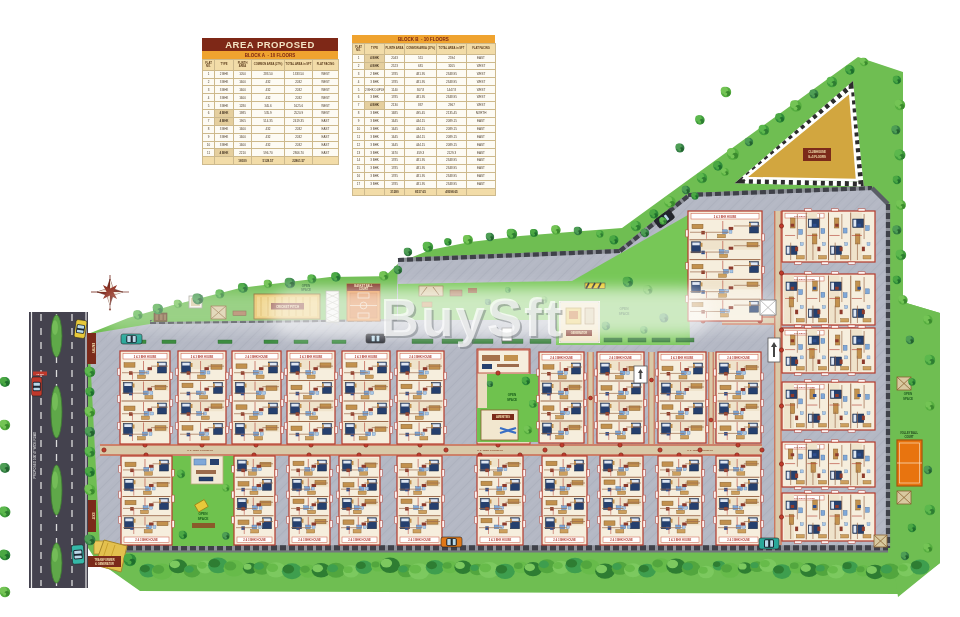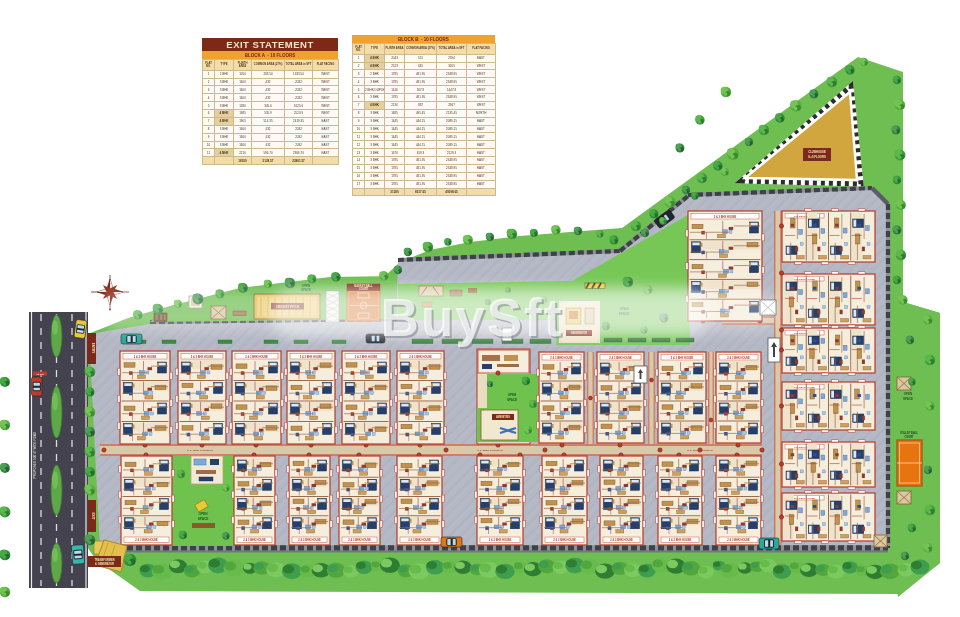--- a/index.html
+++ b/index.html
@@ -3051,21 +3051,21 @@
 
 <rect x="100" y="291" width="680" height="40" rx="20" fill="#ffffff" opacity="0.30" filter="url(#blurw)"></rect>
 <rect x="270" y="288" width="440" height="50" rx="25" fill="#ffffff" opacity="0.48" filter="url(#blurw)"></rect>
 
 <text x="474" y="338" font-size="53" font-weight="bold" font-family="Liberation Sans, sans-serif" text-anchor="middle" fill="#6e7478" opacity="0.45" letter-spacing="2">BuySft</text>
 <text x="472" y="336" font-size="53" font-weight="bold" font-family="Liberation Sans, sans-serif" text-anchor="middle" fill="#ffffff" opacity="0.72" letter-spacing="2">BuySft</text>
 </svg>
 </div>
 
 <div class="tbl" style="left:202px;top:38px;width:136px;">
-    <div class="t-main">EXIT STATEMENT</div>
+    <div class="t-main">AREA PROPOSED</div>
     <div class="t-band">BLOCK A&nbsp;&nbsp;- 10 FLOORS</div>
     <table>
       <colgroup>
         <col style="width:12px">
         <col style="width:19px">
         <col style="width:18px">
         <col style="width:33px">
         <col style="width:28px">
         <col style="width:26px">
       </colgroup>

